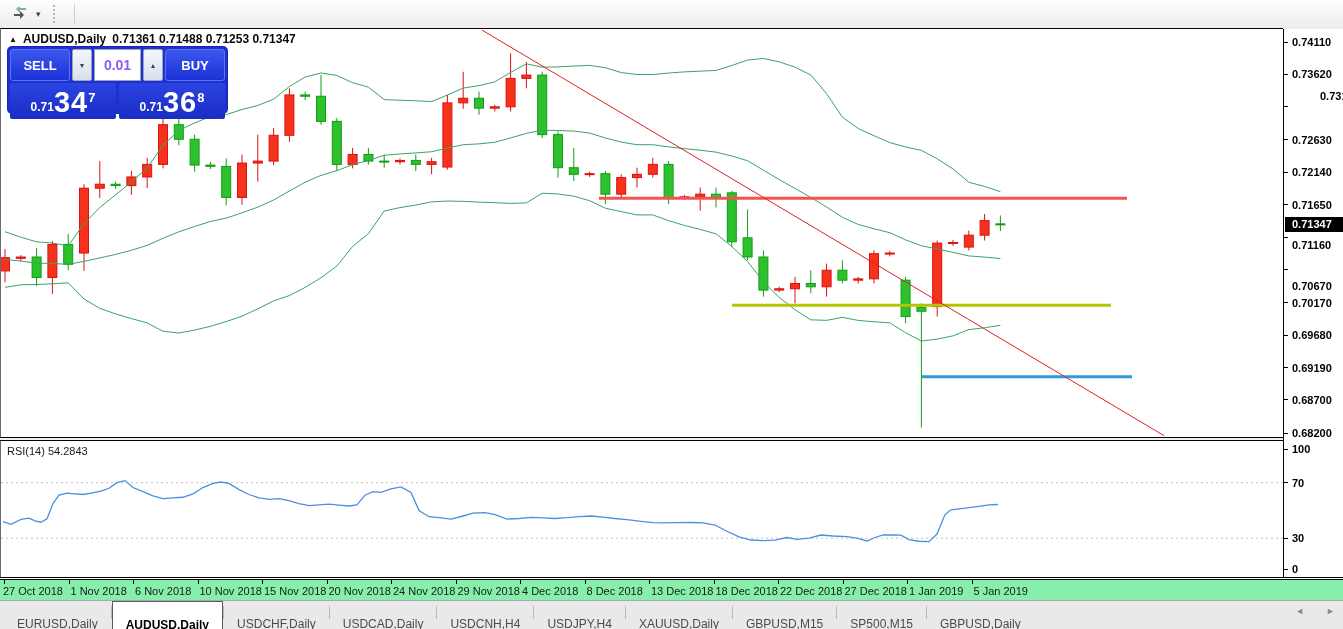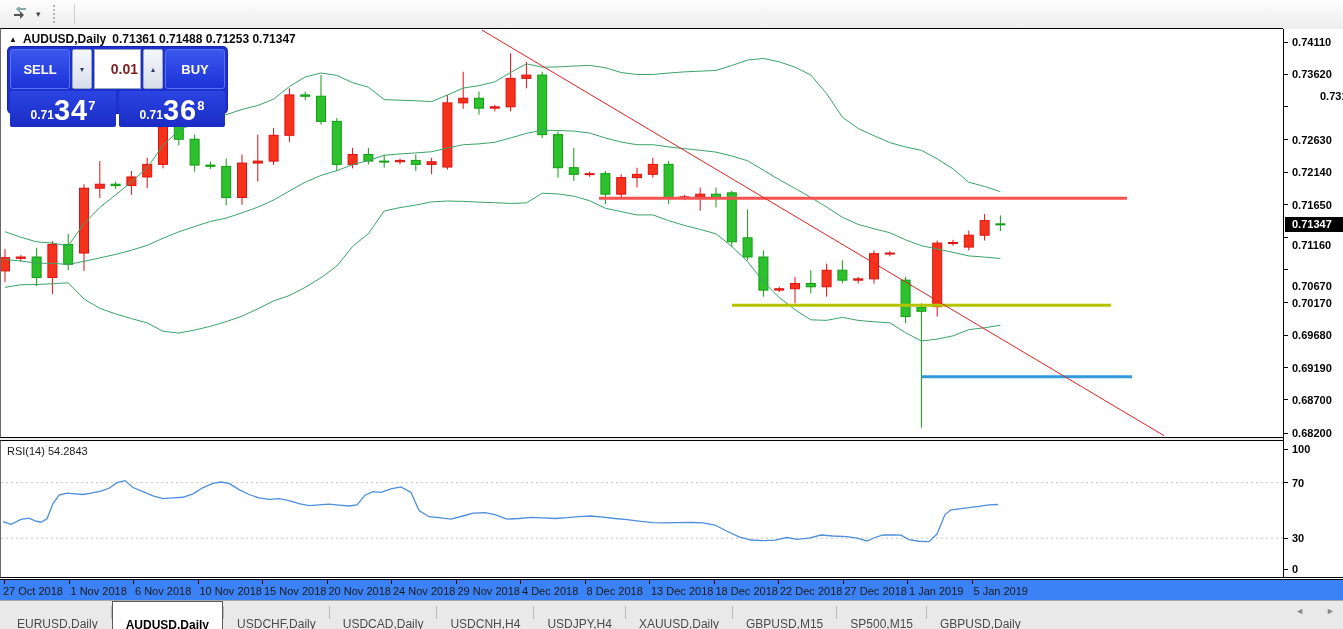--- a/index.html
+++ b/index.html
@@ -32,37 +32,37 @@
   .axis-label{position:absolute;left:8px;transform:translateY(-50%);font-size:11px;font-weight:bold;color:#000;white-space:nowrap;}
   .axis-tick{position:absolute;left:0;width:4px;height:1px;background:#000;}
   #price-tag{position:absolute;left:1px;width:58px;height:15px;background:#000;color:#fff;
     font-size:11px;font-weight:bold;line-height:15px;padding-left:7px;box-sizing:border-box;}
   
   #chart-title{position:absolute;left:9px;top:32px;font-size:12px;font-weight:bold;color:#0a0a0a;display:flex;align-items:center;gap:6px;}
   #chart-title .tri{font-size:8px;color:#111;}
   
   #trade-panel{position:absolute;left:8px;top:47px;width:219px;height:66px;background:#1d31d0;
     border-radius:4px;padding:2px;box-sizing:border-box;box-shadow:0 0 0 1px #1726a8;}
-  #tp-row1{display:flex;height:40px;gap:2px;}
+  #tp-row1{display:flex;height:32px;gap:2px;}
   .tp-btn{width:58px;background:linear-gradient(#3b57ee,#1c32d6);border:1px solid #5a73f4;border-radius:3px;
     color:#fff;font-size:13px;font-weight:bold;display:flex;align-items:center;justify-content:center;}
   .tp-spin{width:18px;background:linear-gradient(#f4f6fa,#d9dfea);border:1px solid #9aa6bc;border-radius:2px;
     color:#2c3e66;font-size:8px;display:flex;align-items:center;justify-content:center;}
-  #tp-lot{flex:1;min-width:0;background:#fff;border:1px solid #9aa6bc;text-align:right;
-    font-size:14px;font-weight:bold;color:#7f1d1d;font-family:"Liberation Sans",sans-serif;}
+  #tp-lot{flex:1;min-width:0;background:#fff;border:1px solid #9aa6bc;text-align:center;
+    font-size:14px;font-weight:bold;color:#8b5cf6;font-family:"Liberation Sans",sans-serif;}
   #tp-row2{display:flex;height:36px;gap:3px;margin-top:2px;}
   .tp-price{flex:1;background:linear-gradient(#2b44e2,#1a2cc4);border-radius:2px;color:#fff;
     display:flex;align-items:flex-end;justify-content:center;padding-bottom:2px;}
   .tp-price .small{font-size:12px;font-weight:bold;margin-bottom:3px;}
   .tp-price .big{font-size:29px;font-weight:bold;line-height:29px;letter-spacing:1px;}
   .tp-price .sup{font-size:13px;font-weight:bold;margin-bottom:12px;}
   
   #rsi-label{position:absolute;left:7px;top:445px;font-size:11px;color:#1a1a1a;}
   
-  #date-row{position:absolute;left:0;top:580px;width:1343px;height:20px;background:#3b82f6;text-align:right;}
+  #date-row{position:absolute;left:0;top:580px;width:1343px;height:20px;background:#86efac;text-align:right;}
   .date-tick{position:absolute;top:0;width:1px;height:4px;background:#000;}
   .date-label{position:absolute;top:5px;font-size:11px;color:#1a1a1a;white-space:nowrap;}
   
   #tab-bar{position:absolute;left:0;top:600px;width:1343px;height:29px;background:#e9e9e9;
     border-top:1px solid #a8a8a8;box-sizing:border-box;display:flex;align-items:flex-start;padding-left:4px;}
   .tab{height:21px;line-height:21px;padding:12px 13px;font-size:12px;color:#4c4c4c;margin-top:1px;white-space:nowrap;}
   .tab.active{background:#fff;border:1px solid #5c5c5c;border-bottom:1px solid #fff;font-weight:bold;color:#000;
     margin-top:0;height:22px;line-height:22px;}
   .tab-sep{width:1px;height:13px;background:#b9b9b9;margin-top:5px;}
   #tab-scroll{position:absolute;right:8px;top:606px;display:flex;gap:22px;color:#8a8a8a;font-size:9px;}

